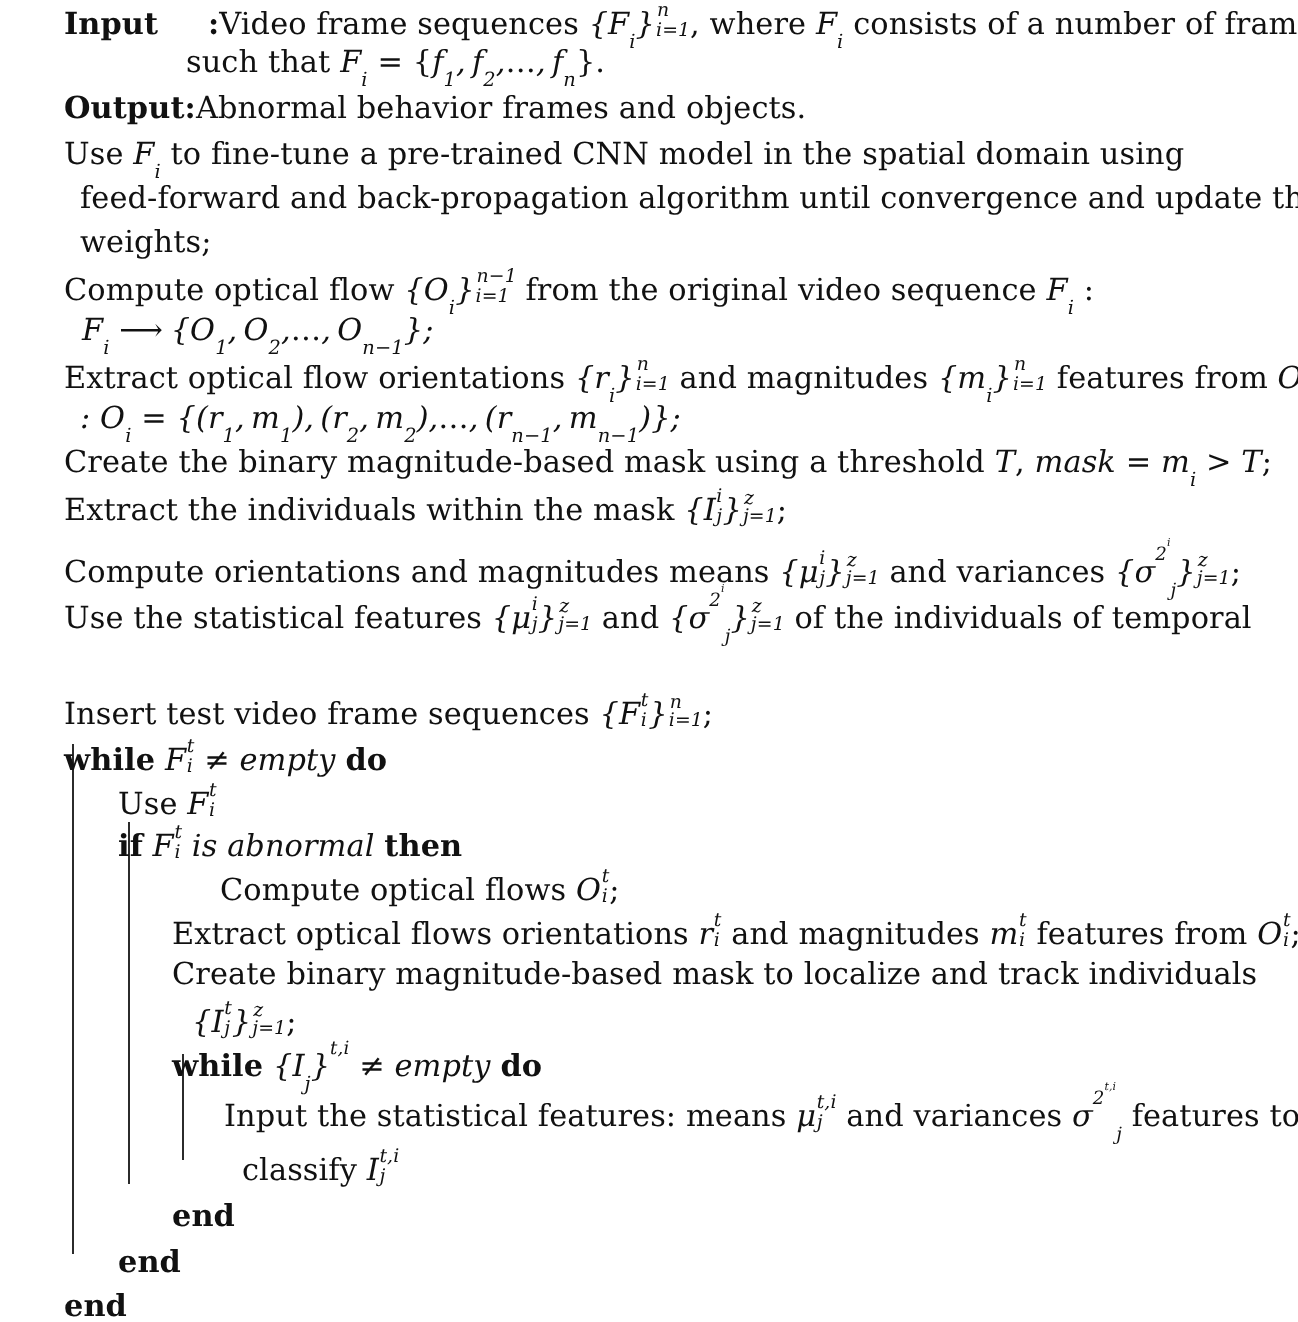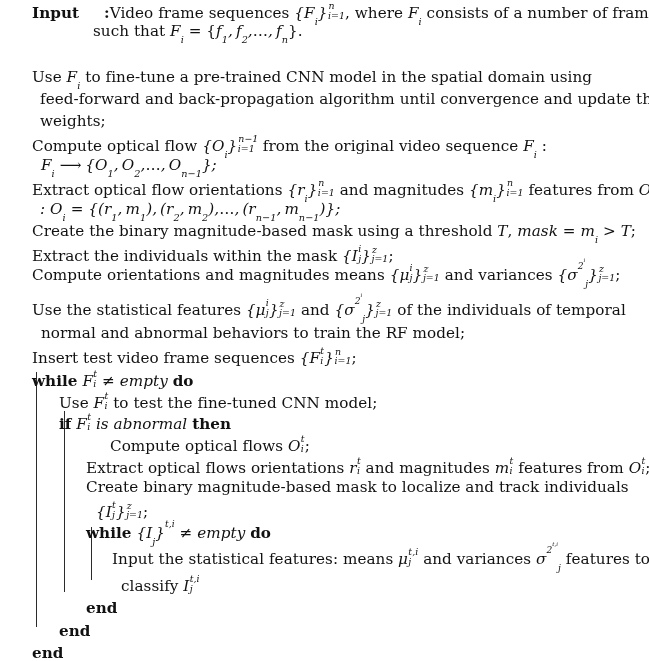--- a/index.html
+++ b/index.html
@@ -100,20 +100,23 @@
 
   <div class="line" style="position:absolute; left:32px; top:3px;">
     <span class="bold">Input</span>
     <span style="display:inline-block;width:20px;"></span><span class="bold">:</span><span>Video frame sequences </span><span class="m">{<span>F</span><sub>i</sub>}<span class="lim"><span class="top">n</span><span>i=1</span></span></span><span>, where </span><span class="m"><span>F</span><sub>i</sub></span><span> consists of a number of frames </span>
   </div>
 
   <div class="line" style="position:absolute; left:93px; top:24px;">
     <span>such that </span><span class="m"><span>F</span><sub>i</sub></span><span> = {</span><span class="m"><span>f</span><sub>1</sub>, <span>f</span><sub>2</sub>,<span class="up">…</span>, <span>f</span><sub>n</sub></span><span>}.</span>
   </div>
 
+  <div class="line" style="position:absolute; left:32px; top:47px;">
+    <span class="bold">Output</span><span class="bold">:</span><span>Abnormal behavior frames and objects.</span>
+  </div>
 
   <div class="line" style="position:absolute; left:32px; top:70px;">
     <span>Use </span><span class="m"><span>F</span><sub>i</sub></span><span> to fine-tune a pre-trained CNN model in the spatial domain using</span>
   </div>
 
   <div class="line" style="position:absolute; left:40px; top:92px;">
     <span>feed-forward and back-propagation algorithm until convergence and update the</span>
   </div>
 
   <div class="line" style="position:absolute; left:40px; top:114px;">
@@ -137,46 +140,43 @@
   </div>
 
   <div class="line" style="position:absolute; left:32px; top:224px;text-align:right;">
     <span>Create the binary magnitude-based mask using a threshold </span><span class="m">T</span>, <span class="it">mask</span> <span class="m up">=</span> <span class="m"><span>m</span><sub>i</sub></span> <span class="m up">&gt;</span> <span class="m">T</span>;
   </div>
 
   <div class="line" style="position:absolute; left:32px; top:246px;">
     <span>Extract the individuals within the mask </span><span class="m">{<span>I</span><span class="ss"><span>i</span><span>j</span></span>}<span class="lim"><span class="top">z</span><span>j=1</span></span></span>;
   </div>
 
-  <div class="line" style="position:absolute; left:32px; top:265px;">
+  <div class="line" style="position:absolute; left:32px; top:277px;">
     <span>Compute orientations and magnitudes means </span><span class="m">{<span>μ</span><span class="ss"><span>i</span><span>j</span></span>}<span class="lim"><span class="top">z</span><span>j=1</span></span></span><span> and variances </span><span class="m">{<span>σ</span><sup class="sm"><span>2</span><sup class="sm">i</sup></sup><sub class="sm">j</sub>}<span class="lim"><span class="top">z</span><span>j=1</span></span></span>;
   </div>
 
   <div class="line" style="position:absolute; left:32px; top:300px;">
     <span>Use the statistical features </span><span class="m">{<span>μ</span><span class="ss"><span>i</span><span>j</span></span>}<span class="lim"><span class="top">z</span><span>j=1</span></span></span><span> and </span><span class="m">{<span>σ</span><sup class="sm"><span>2</span><sup class="sm">i</sup></sup><sub class="sm">j</sub>}<span class="lim"><span class="top">z</span><span>j=1</span></span></span><span> of the individuals of temporal</span>
   </div>
 
-  <div class="line" style="position:absolute; left:41px; top:326px;">
-    <span>normal and abnormal behaviors to train the RF model;</span>
-  </div>
 
   <div class="line" style="position:absolute; left:32px; top:348px;">
     <span>Insert test video frame sequences </span><span class="m">{<span>F</span><span class="ss"><span>t</span><span>i</span></span>}<span class="lim"><span class="top">n</span><span>i=1</span></span></span>;
   </div>
 
   <div class="line" style="position:absolute; left:32px; top:371px;">
     <span class="bold">while</span>
     <span class="m"><span>F</span><span class="ss"><span>t</span><span>i</span></span></span>
     <span class="up">≠</span>
     <span class="it">empty</span>
     <span class="bold">do</span>
   </div>
 
   <div class="line" style="position:absolute; left:59px; top:393px;">
-    <span>Use </span><span class="m"><span>F</span><span class="ss"><span>t</span><span>i</span></span></span><span> to test the fine-tuned CNN model;</span>
+    <span>Use </span><span class="m"><span>F</span><span class="ss"><span>t</span><span>i</span></span></span>
   </div>
 
   <div class="line" style="position:absolute; left:59px; top:414px;">
     <span class="bold">if</span>
     <span class="m"><span>F</span><span class="ss"><span>t</span><span>i</span></span></span>
     <span class="it">is</span>
     <span class="it">abnormal</span>
     <span class="bold">then</span>
   </div>
 

